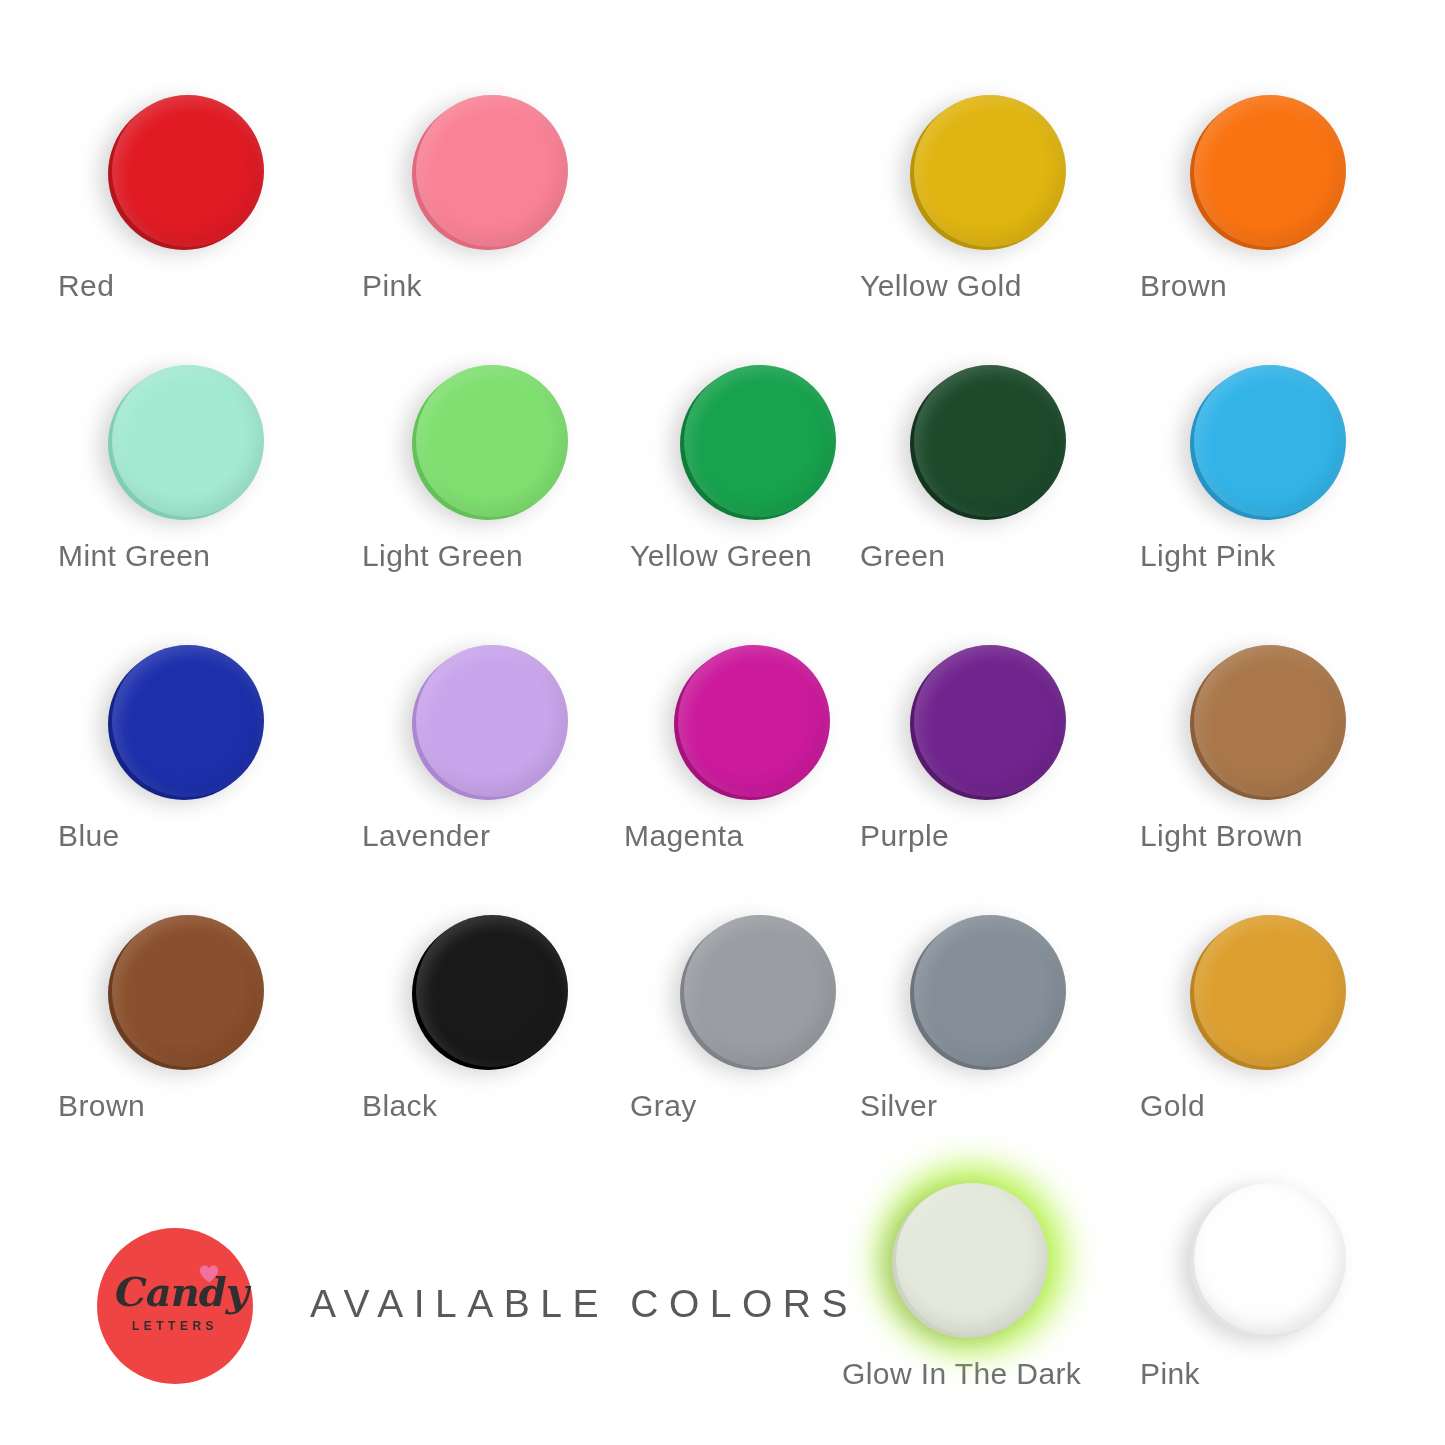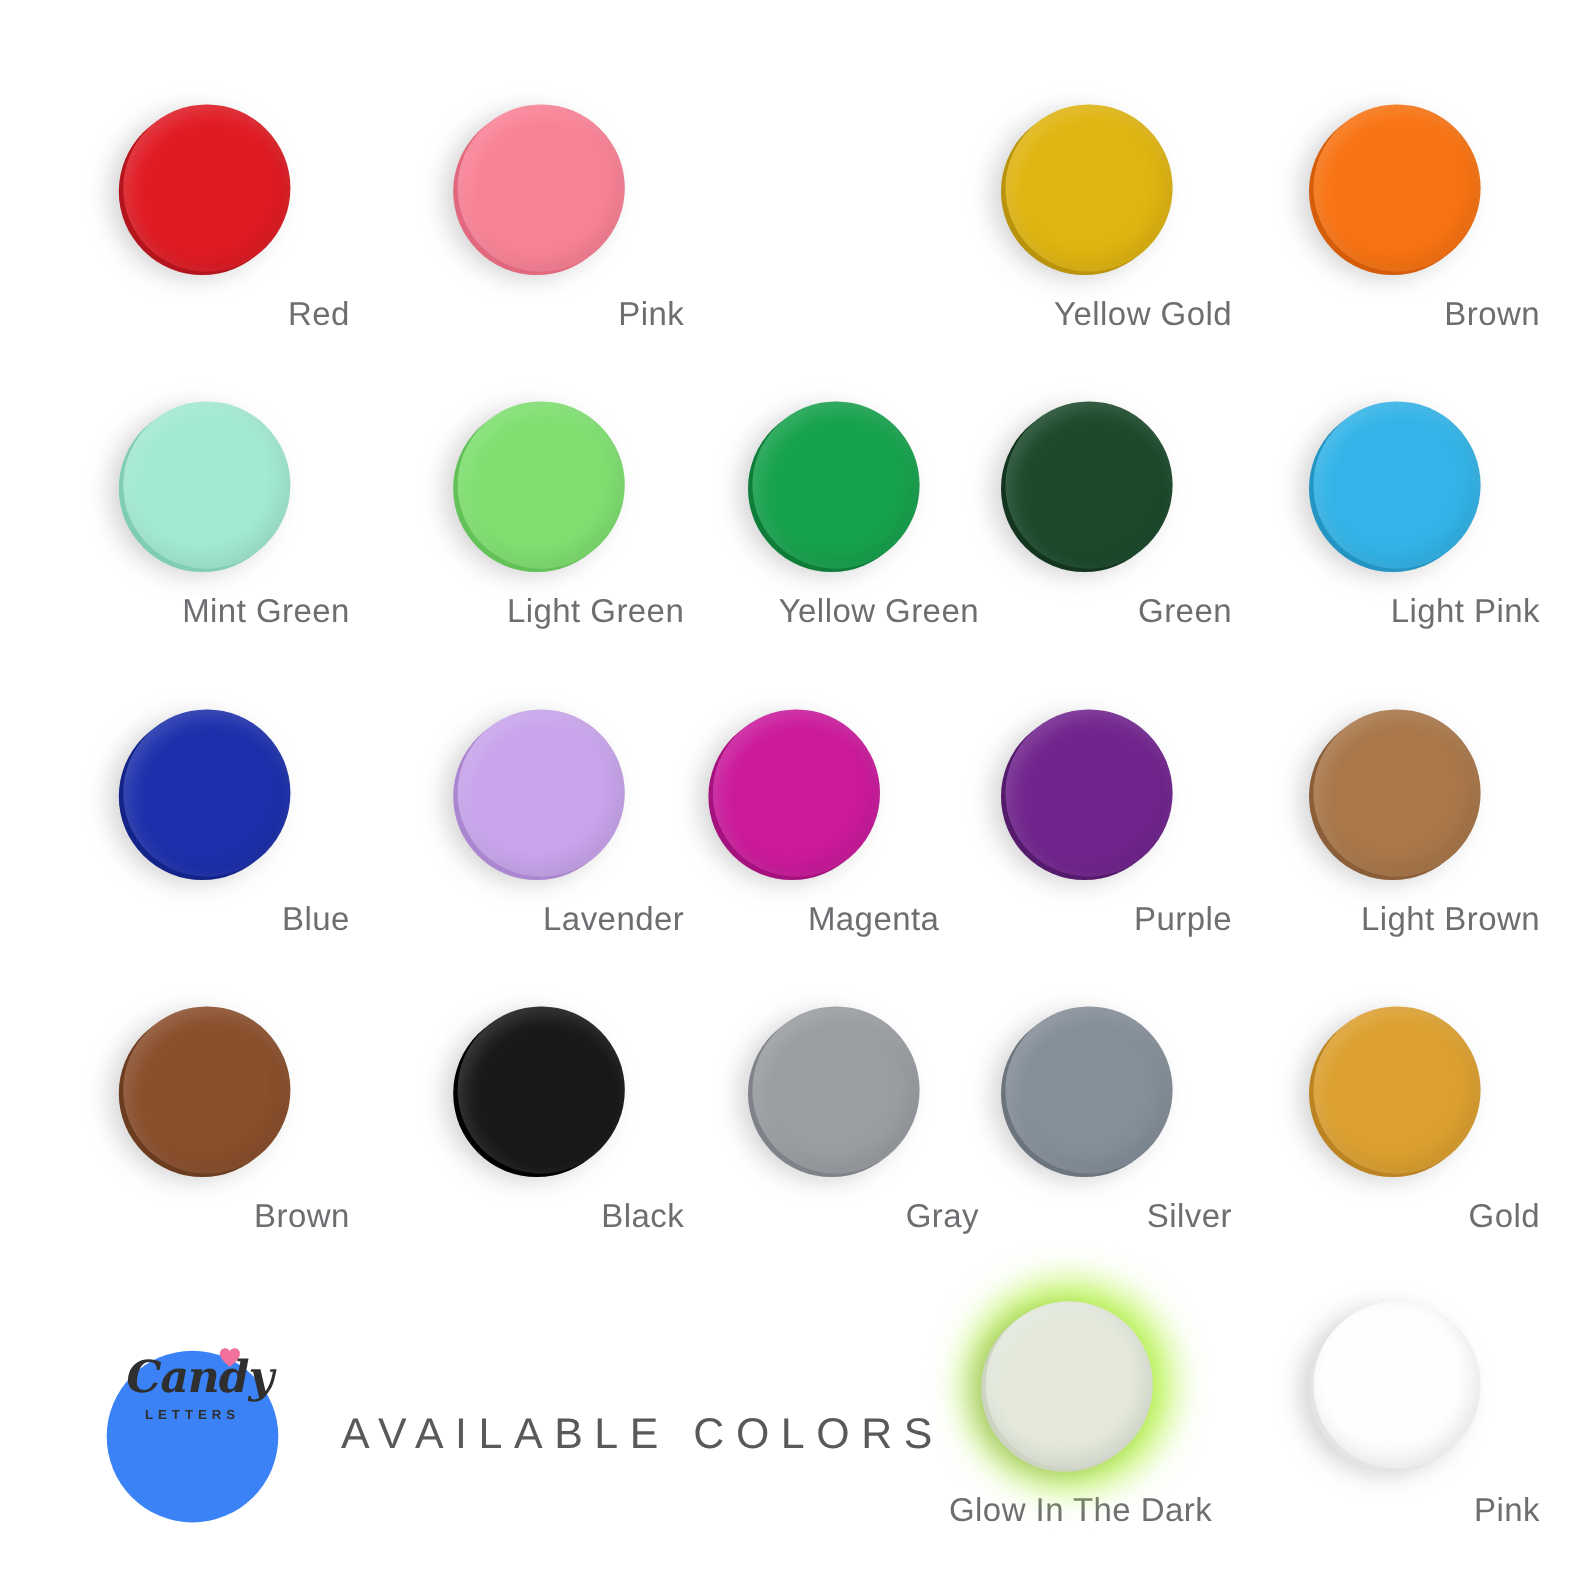--- a/index.html
+++ b/index.html
@@ -21,21 +21,21 @@
     position: absolute;
     left: 0;
     top: 0;
     width: 1445px;
     height: 1160px;
   }
 
   .cell {
     position: absolute;
     width: 260px;
-    text-align: right;
+    text-align: left;
   }
 
   .disc-wrap {
     position: relative;
     width: 152px;
     height: 152px;
     margin: 0 auto;
   }
 
   .disc {
@@ -107,24 +107,25 @@
     height: 235px;
   }
 
   .brand-badge {
     position: absolute;
     left: 97px;
     top: 18px;
     width: 156px;
     height: 156px;
     border-radius: 50%;
-    background: #3b82f6;
+    background: #ef4444;
     display: flex;
     flex-direction: column;
     align-items: center;
+    justify-content: center;
   }
 
   .brand-mark {
     position: relative;
     width: 120px;
     height: 76px;
   }
 
   .brand-script {
     position: absolute;
@@ -259,21 +260,21 @@
       <div class="label">Blue</div>
     </div>
     <div class="cell" style="left: 362px; top: 645px;">
       <div class="disc-wrap">
         <div class="disc-shadow"></div>
         <div class="disc disc-edge" style="background: rgb(172, 135, 209);"></div>
         <div class="disc disc-top" style="background: rgb(201, 165, 236);"></div>
       </div>
       <div class="label">Lavender</div>
     </div>
-    <div class="cell" style="left: 594px; top: 645px;">
+    <div class="cell" style="left: 624px; top: 645px;">
       <div class="disc-wrap">
         <div class="disc-shadow"></div>
         <div class="disc disc-edge" style="background: rgb(165, 18, 126);"></div>
         <div class="disc disc-top" style="background: rgb(203, 26, 156);"></div>
       </div>
       <div class="label">Magenta</div>
     </div>
     <div class="cell" style="left: 860px; top: 645px;">
       <div class="disc-wrap">
         <div class="disc-shadow"></div>

